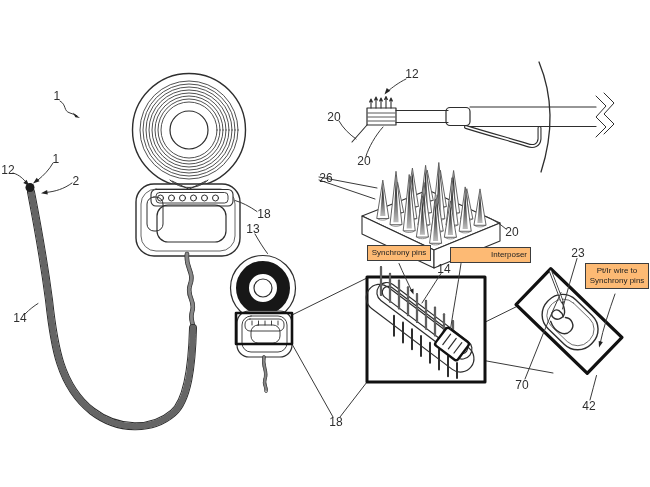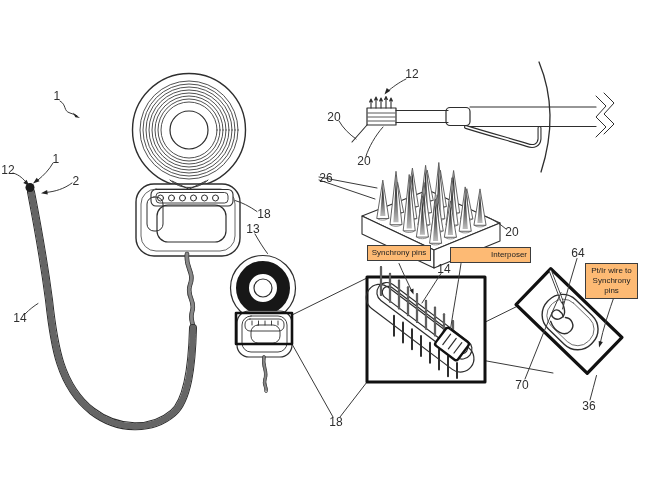--- a/index.html
+++ b/index.html
@@ -5,21 +5,21 @@
   html,body{margin:0;padding:0;background:#fff;}
   #canvas{position:relative;width:650px;height:487px;background:#ffffff;overflow:hidden;
           font-family:"Liberation Sans",sans-serif;}
   #drawing{position:absolute;left:0;top:0;}
   .ref-label{position:absolute;transform:translate(-50%,-50%);font-size:12px;color:#2e2e2e;
              letter-spacing:0.2px;white-space:nowrap;}
   .callout{position:absolute;border:1.2px solid #3c3c3c;background:#fdba74;font-size:8px;
            line-height:1.25;color:#222;text-align:center;padding:2px 3px;box-sizing:border-box;}
   #callout-synchrony{left:367px;top:245px;min-width:64px;}
   #callout-interposer{left:450px;top:247px;min-width:44px;padding-left:40px;}
-  #callout-ptir{left:585px;top:263px;width:53px;}
+  #callout-ptir{left:585px;top:263px;width:64px;}
 </style>
 </head>
 <body>
 
 <div id="canvas">
 
 <svg id="drawing" width="650" height="487" viewBox="0 0 650 487" fill="none" stroke-linecap="round" stroke-linejoin="round">
   <defs>
     <linearGradient id="gSpike" x1="0" y1="1" x2="0" y2="0">
       <stop offset="0" stop-color="#bdbdbd"></stop>
@@ -278,18 +278,18 @@
       <div class="ref-label" style="left: 76px; top: 181px;">2</div>
       <div class="ref-label" style="left: 20px; top: 318px;">14</div>
       <div class="ref-label" style="left: 264px; top: 214px;">18</div>
       <div class="ref-label" style="left: 253px; top: 229px;">13</div>
       <div class="ref-label" style="left: 412px; top: 74px;">12</div>
       <div class="ref-label" style="left: 334px; top: 117px;">20</div>
       <div class="ref-label" style="left: 364px; top: 161px;">20</div>
       <div class="ref-label" style="left: 310px; top: 178px; margin-left: 16px;">26</div>
       <div class="ref-label" style="left: 512px; top: 232px;">20</div>
       <div class="ref-label" style="left: 444px; top: 269px;">14</div>
-      <div class="ref-label" style="left: 578px; top: 253px;">64</div>
+      <div class="ref-label" style="left: 578px; top: 253px;">23</div>
       <div class="ref-label" style="left: 336px; top: 422px;">18</div>
       <div class="ref-label" style="left: 522px; top: 385px;">70</div>
-      <div class="ref-label" style="left: 589px; top: 406px;">36</div>
+      <div class="ref-label" style="left: 589px; top: 406px;">42</div>
     </div>
 </div>
 
 </body></html>

